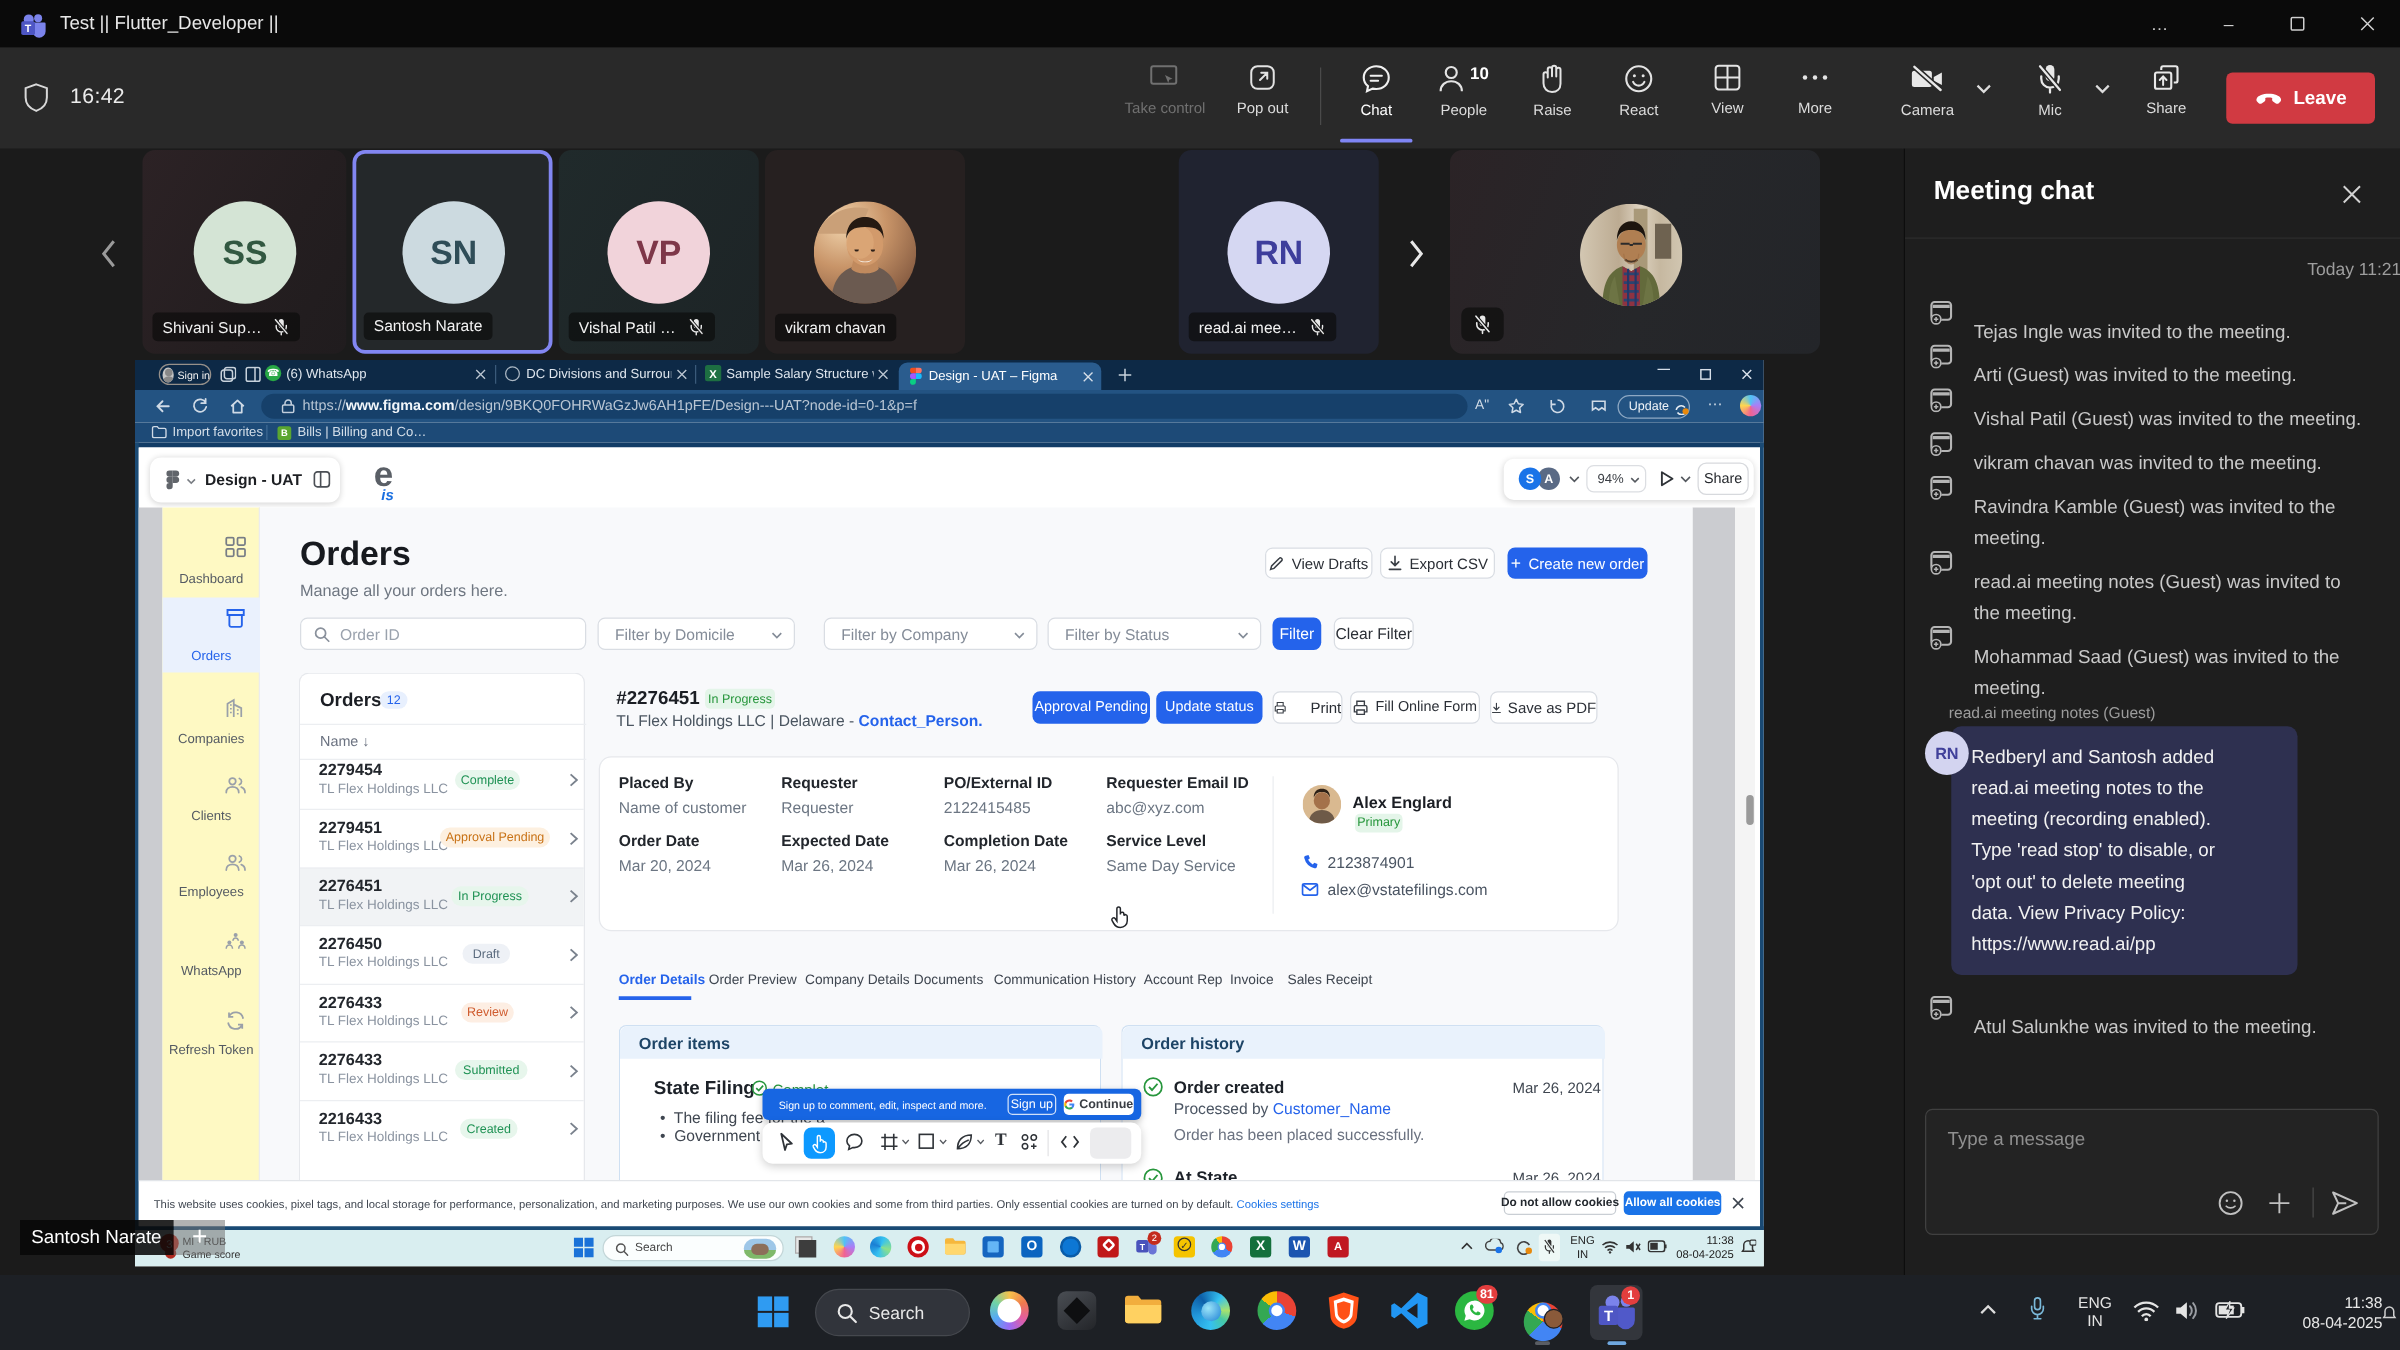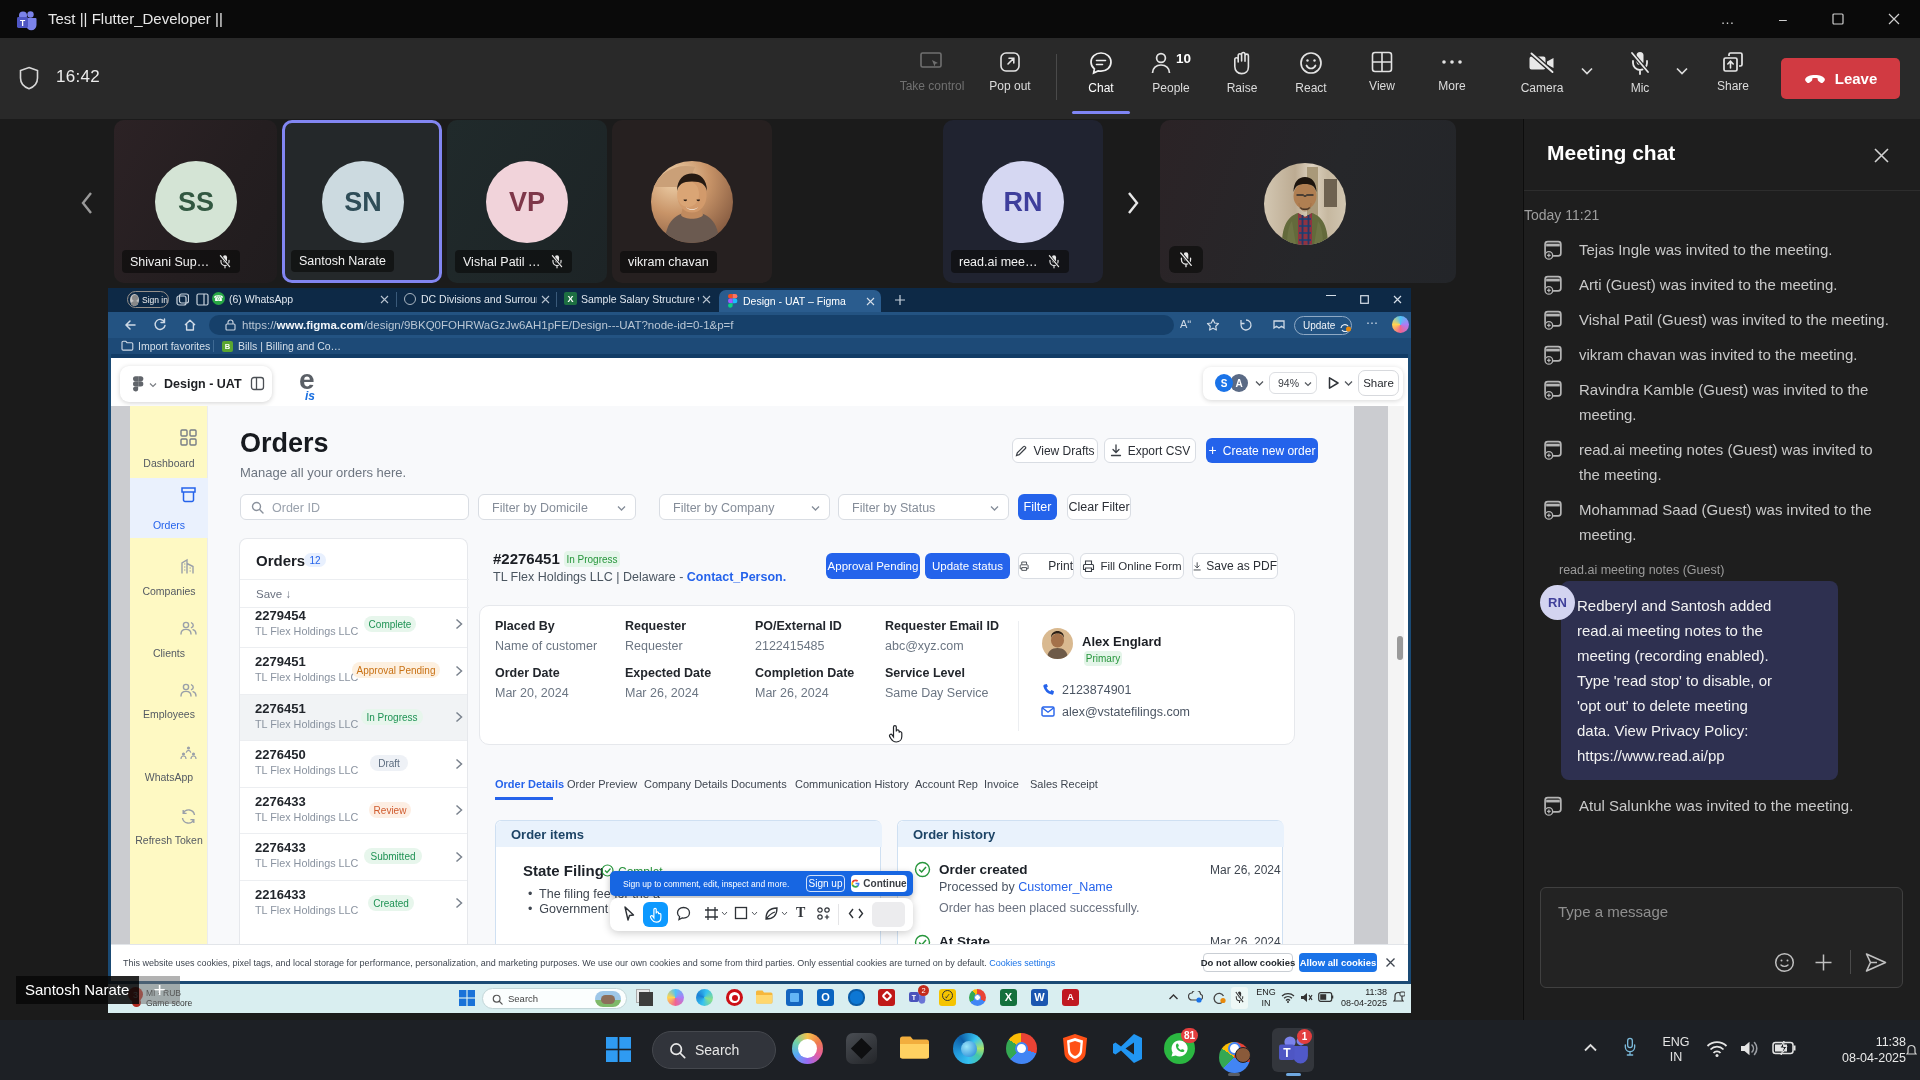--- a/index.html
+++ b/index.html
@@ -23,21 +23,21 @@
   
   #stage { left:0; top:119px; width:1522px; height:901px; background:#1b1b1b; }
 
   
   .tile { position:absolute; top:1px; height:163px; border-radius:10px; overflow:hidden; }
   .avatar { position:absolute; border-radius:50%; display:flex; align-items:center; justify-content:center; font-weight:bold; }
   .namepill { position:absolute; left:8px; bottom:10px; background:rgba(10,10,10,.65); border-radius:4px; padding:4px 8px; color:#f2f2f2; font-size:12.5px; display:flex; align-items:center; gap:9px; }
 
   
   #chat { left:1523px; top:119px; width:397px; height:901px; background:#1e1e1e; border-left:1px solid #0d0d0d; }
-  .evt { position:absolute; left:55px; color:#c9c9c9; font-size:15px; width:330px; line-height:25px; }
+  .evt { position:absolute; left:55px; color:#c9c9c9; font-size:15px; width:330px; line-height:25px;margin-top:16px; }
   .evticon { position:absolute; left:19px; }
 
   
   #taskbar { left:0; top:1020px; width:1920px; height:60px; background:#1d2025; }
 
   
   #share { left:108px; top:288px; width:1303px; height:725px; background:#fff; }
 </style>
 </head>
 <body>
@@ -526,21 +526,21 @@
               <path d="M1 1.5 L4.5 5 L8 1.5" fill="none" stroke="#848c98" stroke-width="1.3"></path>
             </svg>
         </div>
         <div class="abs" style="left:810px;top:88px;width:39px;height:26px;background:#2463eb;border-radius:6px;color:#fff;font-size:12.5px;display:flex;align-items:center;justify-content:center;white-space:nowrap">Filter</div>
         <div class="abs" style="left:859px;top:88px;width:64px;height:26px;background:#fff;border:1px solid #d9dde3;border-radius:6px;color:#2b2f36;font-size:12.5px;display:flex;align-items:center;justify-content:center;white-space:nowrap">Clear Filter</div>
 
         <div class="abs" style="left:31px;top:132px;width:229px;height:406px;background:#fff;border:1px solid #e6e8ec;border-radius:8px 8px 0 0;border-bottom:none">
           <div class="abs" style="left:16px;top:13px;font-size:15px;font-weight:bold;color:#1b1e24">Orders</div>
           <div class="abs" style="left:64px;top:14px;width:22px;height:14px;background:#e8f0fe;border-radius:8px;font-size:10px;color:#2563eb;display:flex;align-items:center;justify-content:center;white-space:nowrap">12</div>
           <div class="abs" style="left:0;top:40px;width:229px;height:1px;background:#eceef1"></div>
-          <div class="abs" style="left:16px;top:49px;font-size:11.5px;color:#6b7280">Save ↓</div>
+          <div class="abs" style="left:16px;top:49px;font-size:11.5px;color:#6b7280">Name ↓</div>
           <div class="abs" style="left:0;top:68px;width:229px;height:1px;background:#eceef1"></div>
         </div>
         <div class="abs" style="left:32px;top:288px;width:227px;height:46px;background:#f1f3f5"></div>
         <div class="abs" style="left:47px;top:202px;font-size:13px;font-weight:bold;color:#22262c">2279454</div>
         <div class="abs" style="left:47px;top:219px;font-size:10.8px;color:#8a93a0">TL Flex Holdings LLC</div>
         <div class="abs" style="left:156px;top:210px;width:52px;height:16px;background:#e7f6ec;border-radius:9px;font-size:10px;color:#1f9254;display:flex;align-items:center;justify-content:center;white-space:nowrap">Complete</div>
         <svg class="abs" style="left:247px;top:212px" width="8" height="12" viewBox="0 0 8 12">
             <path d="M1.5 1.5 L6.5 6 L1.5 10.5" fill="none" stroke="#7a828d" stroke-width="1.5"></path>
           </svg>
         <div class="abs" style="left:32px;top:241px;width:227px;height:1px;background:#eceef1"></div>
@@ -863,21 +863,21 @@
   <div class="abs" style="left:16px;top:976px;height:28px;display:flex;z-index:30">
     <div style="background:rgba(8,8,8,.88);color:#fff;font-size:15px;padding:5px 10px 0 9px;white-space:nowrap">Santosh Narate</div>
     <div style="background:rgba(115,115,115,.55);width:41px;display:flex;align-items:center;justify-content:center;color:#fff;font-size:21px;font-weight:300">+</div>
   </div>
   <div class="abs" id="chat">
     <div class="abs" style="left:23px;top:22px;font-size:21px;font-weight:bold;color:#fff">Meeting chat</div>
     <svg class="abs" style="left:349px;top:28px" width="17" height="17" viewBox="0 0 17 17">
         <path d="M2 2 L15 15 M15 2 L2 15" stroke="#d2d2d2" stroke-width="1.6"></path>
       </svg>
     <div class="abs" style="left:0;top:71px;width:397px;height:1px;background:#2d2d2d"></div>
-    <div class="abs" style="left:0;top:88px;width:397px;text-align:left;font-size:14px;color:#9e9e9e">Today 11:21</div>
+    <div class="abs" style="left:0;top:88px;width:397px;text-align:right;font-size:14px;color:#9e9e9e">Today 11:21</div>
 
     <svg class="evticon" style="top:120px" width="21" height="21" viewBox="0 0 20 20">
         <rect x="2" y="2.5" width="15" height="13.5" rx="2.5" fill="none" stroke="#b5b5b5" stroke-width="1.6"></rect>
         <path d="M3 5.8 h13" stroke="#b5b5b5" stroke-width="2.6"></path>
         <circle cx="5.6" cy="15.6" r="4" fill="#1e1e1e"></circle>
         <circle cx="5.6" cy="15.6" r="3.6" fill="none" stroke="#b5b5b5" stroke-width="1.3"></circle>
         <path d="M5.6 13.9 v3.4 M3.9 15.6 h3.4" stroke="#b5b5b5" stroke-width="1.2"></path>
       </svg>
     <div class="evt" style="top:118px">Tejas Ingle was invited to the meeting.</div>
 

